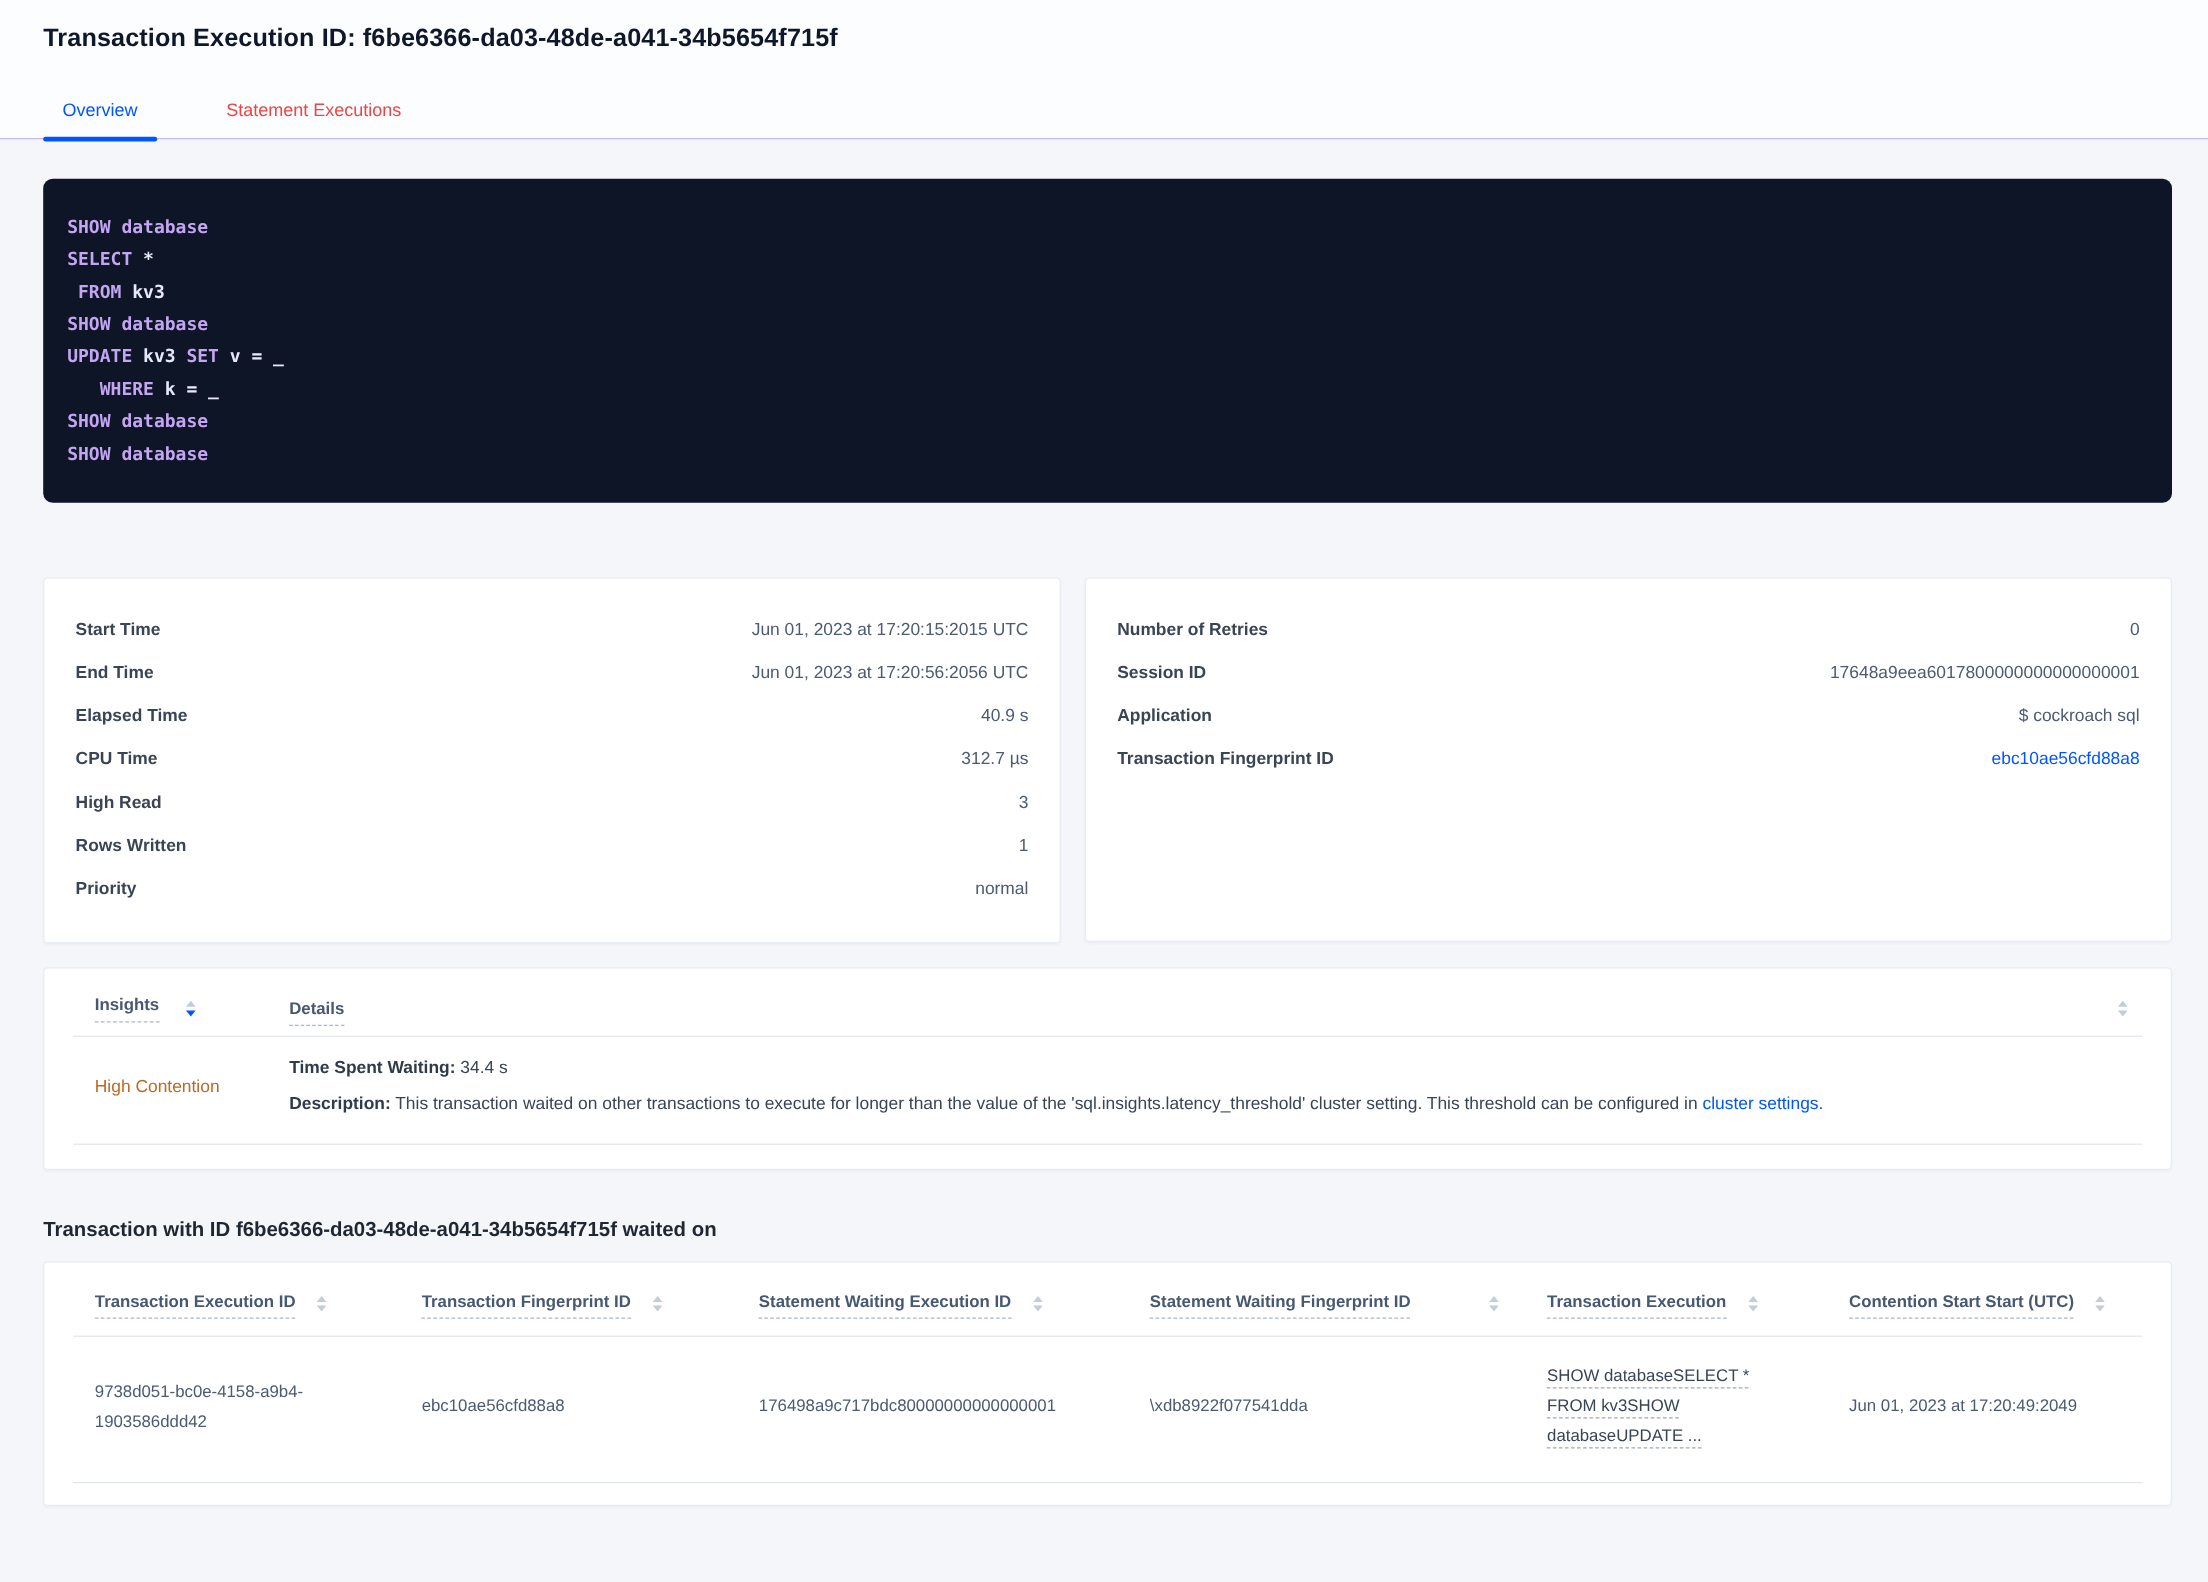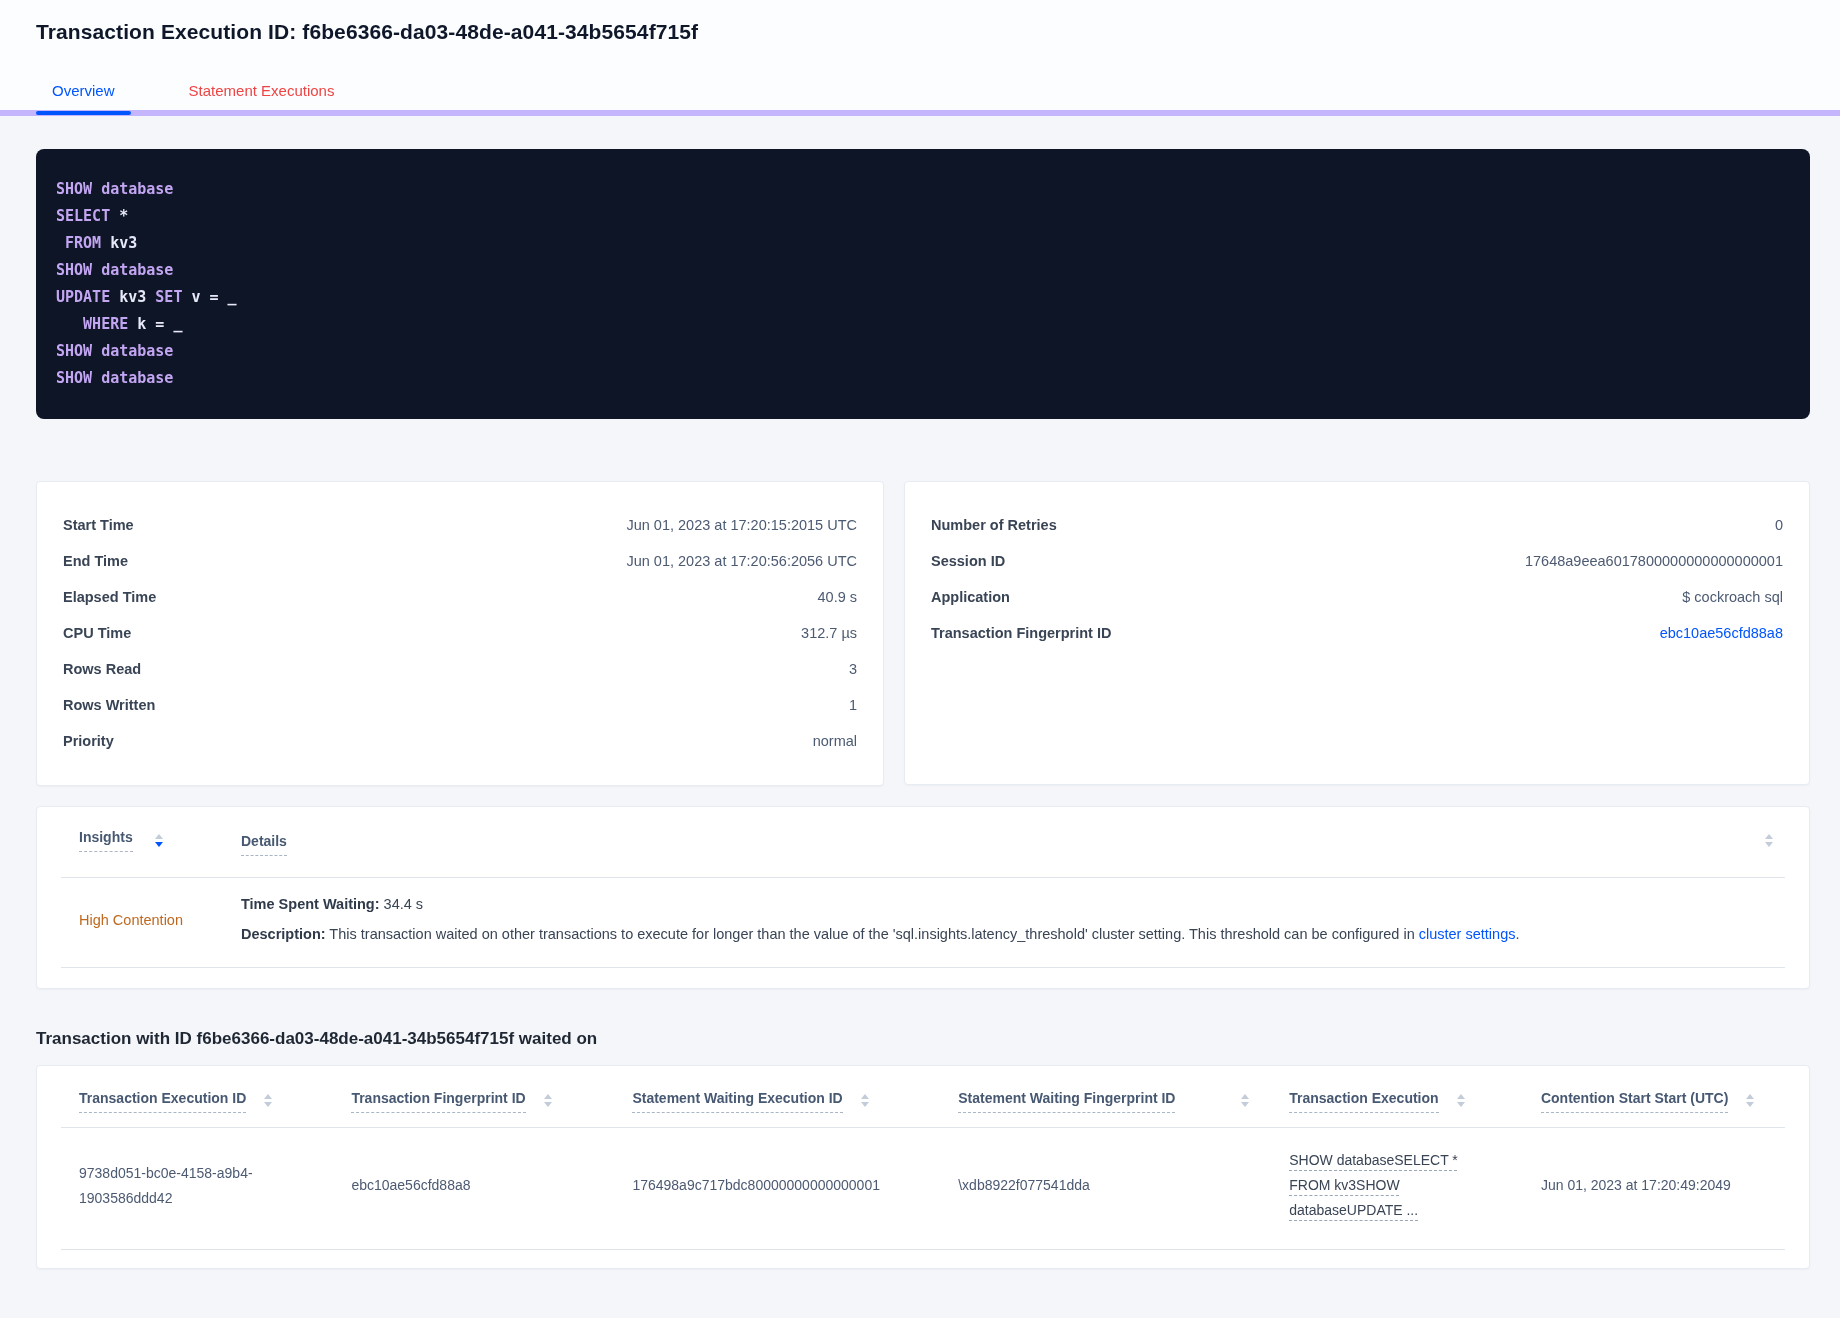--- a/index.html
+++ b/index.html
@@ -8,21 +8,21 @@
     font-family: "Liberation Sans", sans-serif;
     background:#f4f6fa; color:#394455; overflow:hidden;
   }
   
   .header { background:#fcfdfe; padding-top:20px; }
   .page-title {
     margin-left:36px; font-size:21px; font-weight:bold; color:#0f172a; letter-spacing:0.1px;
   }
   .tabbar {
     margin-top:26px; padding-left:36px; height:46px;
-    border-bottom:6px solid #c4b5fd; display:flex; align-items:center;
+    border-bottom:1px solid #c4b5fd; display:flex; align-items:center;
   }
   .tab {
     position:relative; height:46px; display:inline-flex; align-items:center;
     padding:0 16px; margin-right:42px; font-size:15px; color:#ef4444; cursor:pointer;
   }
   .tab.active { color:#0055ff; }
   .tab.active::after {
     content:""; position:absolute; left:0; right:0; bottom:-2px; height:4px;
     border-radius:2px; background:#0055ff;
   }
@@ -42,21 +42,21 @@
   .cards-row { margin-top:62px; display:flex; gap:20px; align-items:flex-start; }
   .details-card { width:848px; padding:25px 26px 26px; }
   .details-card.right { width:auto; flex:1; min-height:304px; }
   .drow { display:flex; justify-content:space-between; align-items:center; padding:10px 0; }
   .dlabel { font-size:14.5px; font-weight:bold; color:#394455; }
   .dvalue { font-size:14.5px; color:#4c5a72; text-align:left; }
   .link { color:#0055ff; cursor:pointer; }
   
   .insights-card { margin-top:20px; padding:4px 24px 20px; }
   .itr { display:flex; align-items:center; padding-left:18px; border-bottom:1px solid #e0e5ec; }
-  .ithead { padding-top:18px; padding-bottom:25px; }
+  .ithead { padding-top:18px; padding-bottom:11px; }
   .col-insight { flex:0 0 162px; display:flex; align-items:center; }
   .col-details { flex:1; }
   .col-end { flex:0 0 auto; display:flex; align-items:center; padding-right:12px; }
   .th-label {
     font-size:14px; font-weight:bold; color:#475872; cursor:pointer;
     border-bottom:1.5px dashed #aab6c5; padding-bottom:6px;
   }
   .sort-icon { display:inline-flex; flex-direction:column; margin-left:22px; cursor:pointer; }
   .tri { display:block; width:0; height:0; border-left:4.5px solid transparent; border-right:4.5px solid transparent; }
   .tri.up { border-bottom:5.5px solid #c3ccd9; margin-bottom:3px; }
@@ -125,21 +125,21 @@
         </div>
         <div class="drow">
           <span class="dlabel">Elapsed Time</span>
           <span class="dvalue">40.9 s</span>
         </div>
         <div class="drow">
           <span class="dlabel">CPU Time</span>
           <span class="dvalue">312.7 µs</span>
         </div>
         <div class="drow">
-          <span class="dlabel">Rows Read</span>
+          <span class="dlabel">High Read</span>
           <span class="dvalue">3</span>
         </div>
         <div class="drow">
           <span class="dlabel">Rows Written</span>
           <span class="dvalue">1</span>
         </div>
         <div class="drow">
           <span class="dlabel">Priority</span>
           <span class="dvalue">normal</span>
         </div>

